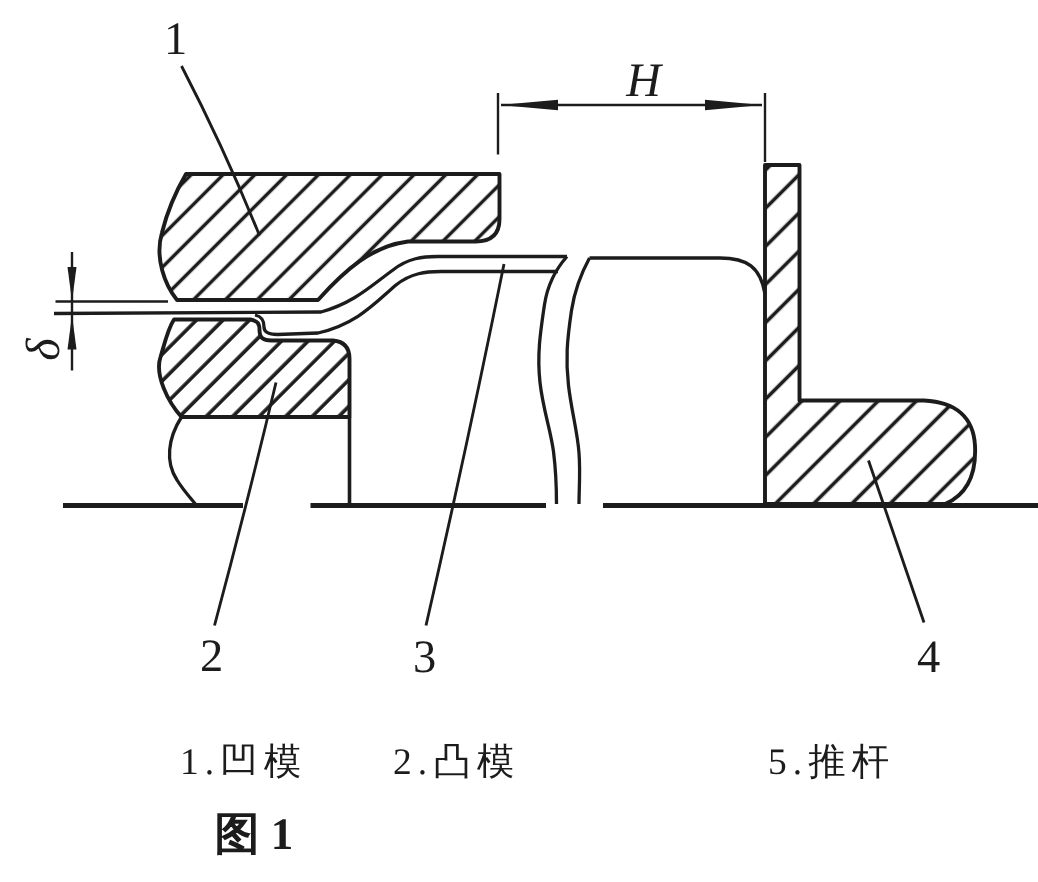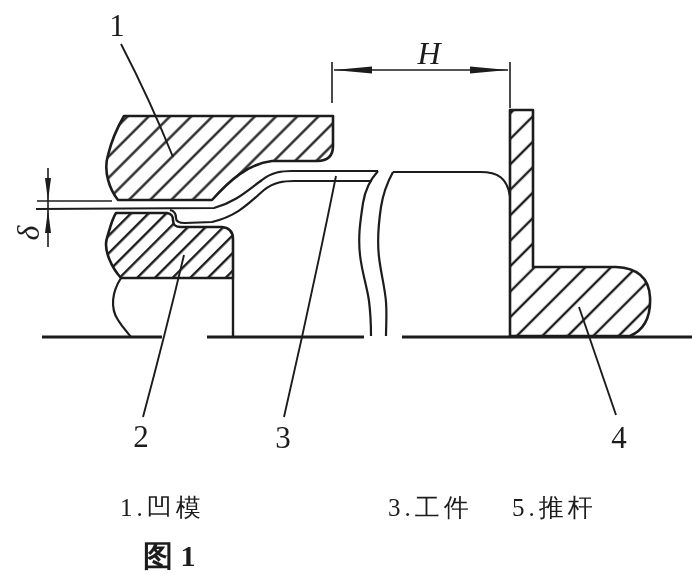--- a/index.html
+++ b/index.html
@@ -108,20 +108,20 @@
       <path class="ln" d="M616,415 Q597,360 579,307" stroke-width="1.9"></path>
     </g>
 
     <text class="callout" x="117" y="36" text-anchor="middle">1</text>
     <text class="callout" x="141" y="447" text-anchor="middle">2</text>
     <text class="callout" x="283" y="448" text-anchor="middle">3</text>
     <text class="callout" x="619" y="448" text-anchor="middle">4</text>
   </svg>
 
   <span class="legend-item" style="left:120px">1.凹模</span>
-  <span class="legend-item" style="left:388px">3.工件</span>
+  <span class="legend-item" style="left:262px">2.凸模</span>
   <span class="legend-item" style="left:512px">5.推杆</span>
 
   <div class="fig-caption">
     <span class="figno">图 1</span>
   </div>
 
 </div>
 
 </body></html>

